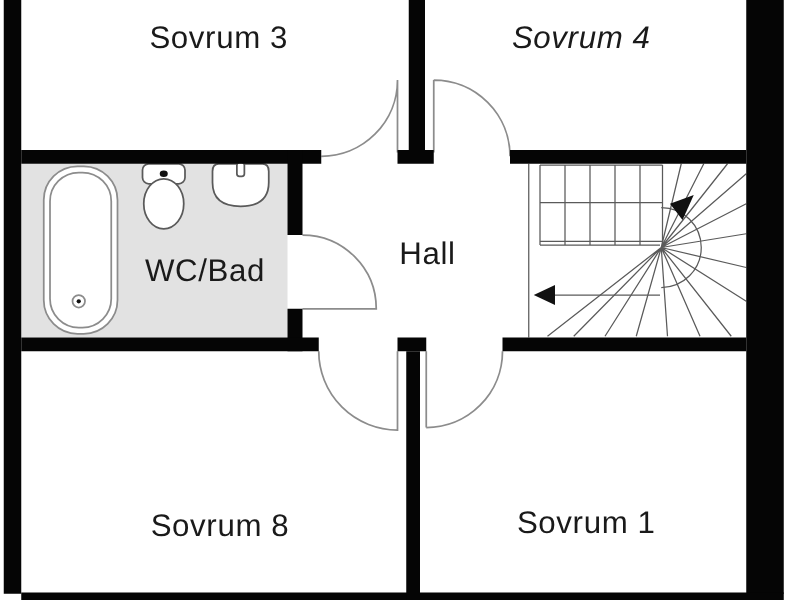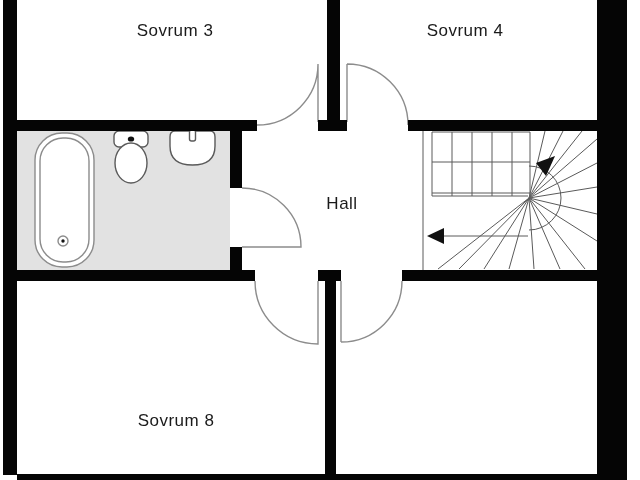--- a/index.html
+++ b/index.html
@@ -5,21 +5,21 @@
   html,body{margin:0;padding:0;background:#fff;}
   #canvas{
     position:relative;width:640px;height:480px;overflow:hidden;
     background:var(--background,#fff);
     font-family:"Liberation Sans",sans-serif;
   }
   .wall{position:absolute;background:var(--wall,#000);}
   .floor{position:absolute;background:var(--bathroom-floor,#e2e2e2);}
   .label{
     position:absolute;transform:translate(-50%,-50%);
-    font-size:17px;color:var(--text,#1a1a1a);white-space:nowrap;letter-spacing:.5px;text-align:center;
+    font-size:25px;color:var(--text,#1a1a1a);white-space:nowrap;letter-spacing:.5px;text-align:center;
   }
   #overlay{position:absolute;left:0;top:0;width:640px;height:480px;}
   .door{stroke:var(--line-light,#8c8c8c);fill:none;stroke-width:1.4;}
   .stair{stroke:var(--line-dark,#5a5a5a);fill:none;stroke-width:1;}
   .fixture-light{stroke:var(--line-light,#8c8c8c);fill:#fff;stroke-width:1.4;}
   .fixture-dark{stroke:var(--line-dark,#5a5a5a);fill:#fff;stroke-width:1.4;}
   .dot{fill:#111;stroke:none;}
   .arrow{fill:#111;stroke:none;}
 </style>
 </head>
@@ -94,17 +94,19 @@
   <div class="wall" style="left:17px;top:120px;width:240px;height:11px;"></div>
   <div class="wall" style="left:408px;top:120px;width:189px;height:11px;"></div>
   <div class="wall" style="left:230px;top:120px;width:12px;height:68px;"></div>
   <div class="wall" style="left:230px;top:247px;width:12px;height:34px;"></div>
   <div class="wall" style="left:17px;top:270px;width:238px;height:11px;"></div>
   <div class="wall" style="left:318px;top:270px;width:23px;height:11px;"></div>
   <div class="wall" style="left:402px;top:270px;width:195px;height:11px;"></div>
   <div class="wall" style="left:325px;top:281px;width:11px;height:199px;"></div>
 
   <div class="label" style="left:175px;top:31px;">Sovrum 3</div>
-  <div class="label" style="left:465px;top:31px;">Sovrum 4</div>
+  <div class="label" style="left:465px;top:31px;font-style:italic;">Sovrum 4</div>
+  <div class="label" style="left:164px;top:217px;">WC/Bad</div>
   <div class="label" style="left:342px;top:204px;">Hall</div>
   <div class="label" style="left:176px;top:421px;">Sovrum 8</div>
+  <div class="label" style="left:469px;top:419px;">Sovrum 1</div>
 
 </div>
 
 </body></html>

